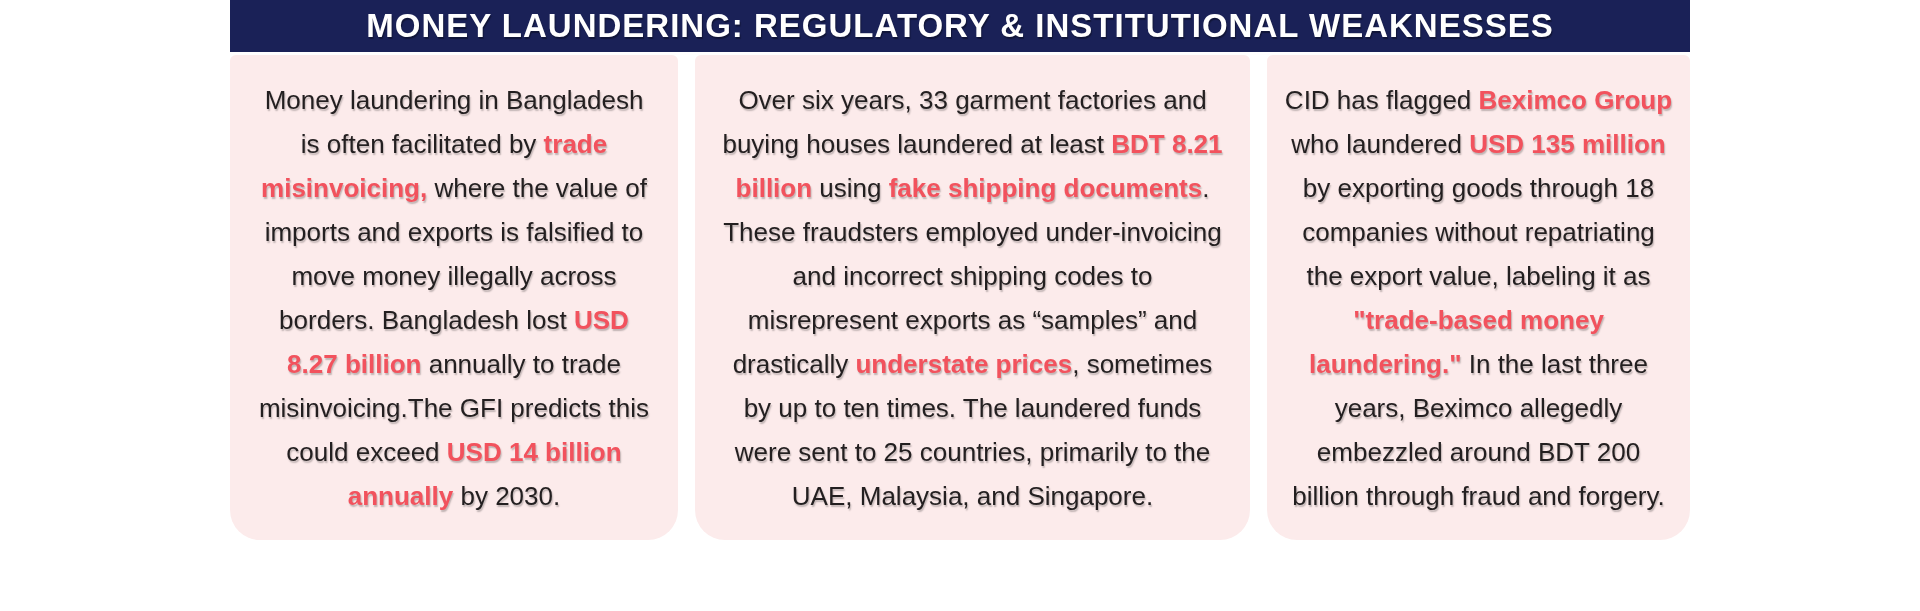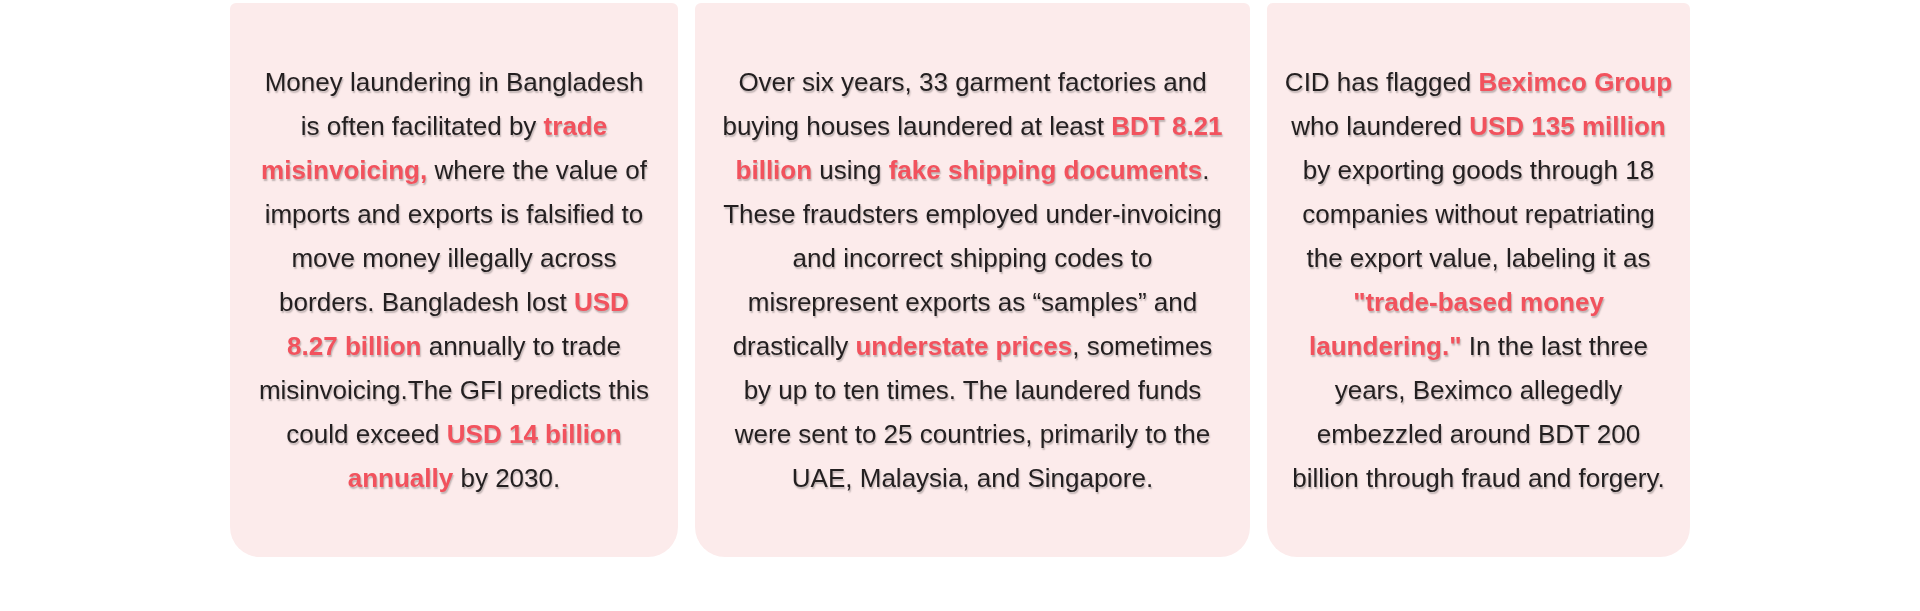--- a/index.html
+++ b/index.html
@@ -14,21 +14,21 @@
   .stage{position:absolute;left:230px;top:0;width:1460px;height:611px;}
   .header-bar{
     width:1460px;height:52px;background:var(--navy);
     display:flex;align-items:center;justify-content:center;
   }
   .header-bar span{
     color:#ffffff;font-size:33px;font-weight:700;letter-spacing:1px;
     white-space:nowrap;text-shadow:1px 2px 1px rgba(0,0,0,0.35);
   }
   .cards-row{
-    margin-top:3px;display:flex;gap:17px;height:554px;
+    margin-top:3px;display:flex;gap:17px;height:485px;
   }
   .card{
     background:var(--card-bg);
     border-radius:6px 6px 30px 30px;
     display:flex;align-items:center;justify-content:center;
     text-align:center;
   }
   .card1{width:448px;padding:0 24px;}
   .card2{width:555px;padding:16px 22px;}
   .card3{width:423px;padding:0 16px;}
@@ -37,20 +37,23 @@
     text-shadow:1px 2px 1.5px rgba(35,31,32,0.28);
   }
   .card-text .hl{
     color:var(--accent);font-weight:700;
   }
 </style>
 </head>
 <body>
 
 <div class="stage">
+  <div class="header-bar">
+    <span>MONEY LAUNDERING: REGULATORY &amp; INSTITUTIONAL WEAKNESSES</span>
+  </div>
   <div class="cards-row">
     <div class="card card1">
       <p class="card-text"><span>Money laundering in Bangladesh is often facilitated by </span><span class="hl">trade misinvoicing,</span><span> where the value of imports and exports is falsified to move money illegally across borders. Bangladesh lost </span><span class="hl">USD 8.27 billion</span><span> annually to trade misinvoicing.The GFI predicts this could exceed </span><span class="hl">USD 14 billion annually</span><span> by 2030.</span></p>
     </div>
     <div class="card card2">
       <p class="card-text"><span>Over six years, 33 garment factories and buying houses laundered at least </span><span class="hl">BDT 8.21 billion</span><span> using </span><span class="hl">fake shipping documents</span><span>. These fraudsters employed under-invoicing and incorrect shipping codes to misrepresent exports as “samples” and drastically </span><span class="hl">understate prices</span><span>, sometimes by up to ten times. The laundered funds were sent to 25 countries, primarily to the UAE, Malaysia, and Singapore.</span></p>
     </div>
     <div class="card card3">
       <p class="card-text"><span>CID has flagged </span><span class="hl">Beximco Group</span><span> who laundered </span><span class="hl">USD 135 million</span><span> by exporting goods through 18 companies without repatriating the export value, labeling it as </span><span class="hl">"trade-based money laundering."</span><span> In the last three years, Beximco allegedly embezzled around BDT 200 billion through fraud and forgery.</span></p>
     </div>

